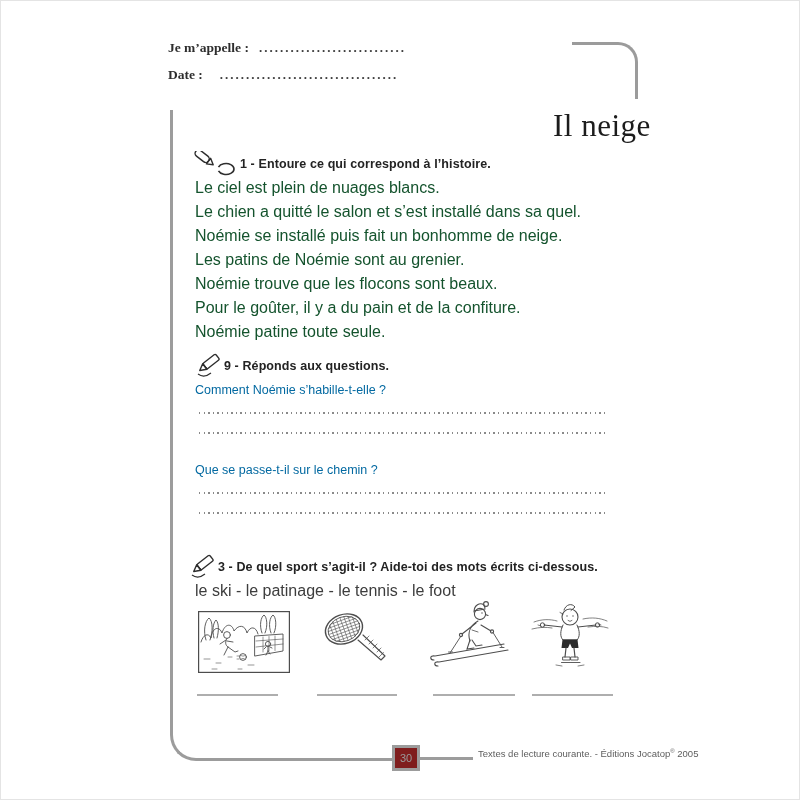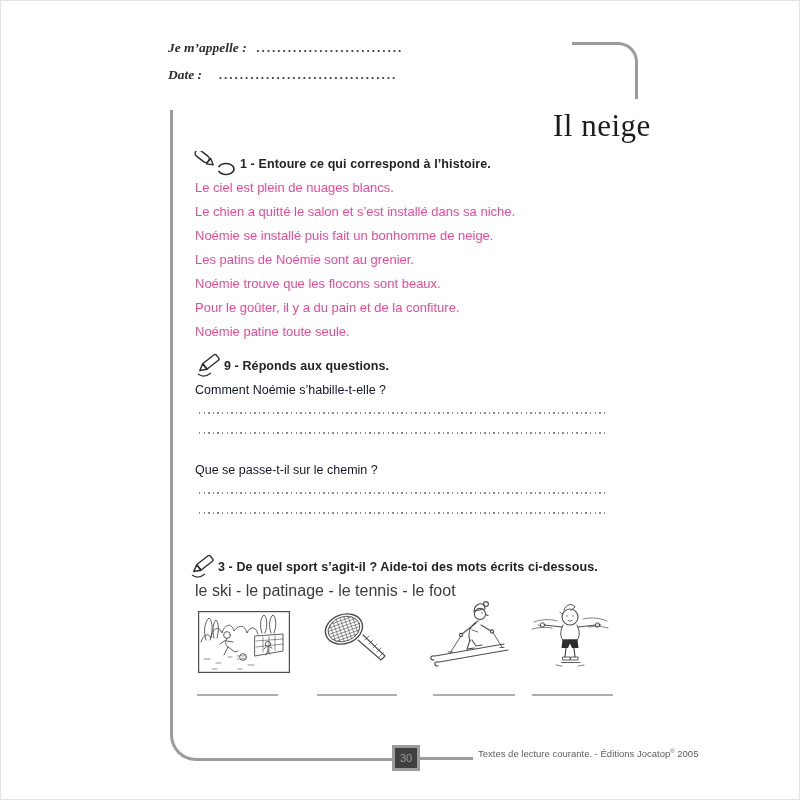--- a/index.html
+++ b/index.html
@@ -4,40 +4,40 @@
 <style>
   html,body{margin:0;padding:0;background:#fff;}
   .page{
     position:relative;width:800px;height:800px;background:#fff;overflow:hidden;
     font-family:"Liberation Sans",sans-serif;color:#3a3a3a;
     box-shadow:inset 0 0 0 1px #e4e4e4;
   }
   .abs{position:absolute;}
   
   .field-row{display:flex;align-items:baseline;font-family:"Liberation Serif",serif;
-    font-size:13.5px;font-weight:600;color:#2e2e2e;font-style:italic;}
+    font-size:13.5px;font-weight:600;color:#2e2e2e;}
   .dots{margin-left:10px;letter-spacing:2px;font-weight:600;color:#3c3c3c;font-size:13px;}
   
   .corner-bracket{left:572px;top:42px;width:63px;height:54px;
     border-top:3.5px solid #9b9b9b;border-right:3.5px solid #9b9b9b;border-top-right-radius:20px;}
   .l-border{left:170px;top:110px;width:222px;height:648px;
     border-left:3px solid #9c9c9c;border-bottom:3px solid #9c9c9c;border-bottom-left-radius:26px;}
   .title{left:541px;top:108px;font-family:"Liberation Serif",serif;font-size:31px;
     font-weight:400;color:#1c1c1c;letter-spacing:0.5px;margin-left:12px;}
   
   .ex-header{display:flex;align-items:center;height:28px;}
   .ex-header .htxt{font-size:12.5px;font-weight:700;color:#232323;letter-spacing:0.1px;}
   
-  .sentences p{margin:0;font-size:13px;line-height:24px;color:#ec4899;}
-  .question{font-size:12.5px;color:#0f172a;}
+  .sentences p{margin:0;font-size:16px;line-height:24px;color:#14532d;}
+  .question{font-size:12.5px;color:#0369a1;}
   .dotline{height:1.6px;background-image:repeating-linear-gradient(to right,#8a8a8a 0 1.4px,transparent 1.4px 4.6px);}
   .wordbank{font-size:16px;color:#3d3d3d;}
   .imgline{height:1.5px;background:#aeaeae;}
   
-  .page-num-box{left:392px;top:745px;width:22px;height:20px;border:3px solid #9c9c9c;background:#404040;
+  .page-num-box{left:392px;top:745px;width:22px;height:20px;border:3px solid #9c9c9c;background:#7f1d1d;
     display:flex;align-items:center;justify-content:center;font-size:11px;color:#9a9a9a;z-index:2;}
   .line-seg{left:420px;top:757px;width:53px;height:3px;background:#9c9c9c;}
   .footer-credit{left:478px;top:748px;font-size:9.5px;color:#5d5d5d;}
   .footer-credit sup{font-size:6px;}
   svg{display:block;}
 </style>
 </head>
 <body>
 
 <div class="page">
@@ -67,21 +67,21 @@
           </g>
           <path d="M24.5 16.1 A 8 5.5 0 1 1 24.5 19.9" fill="none" stroke-width="1.6"></path>
         </g>
       </svg>
     </span>
     <span class="htxt">1 - Entoure ce qui correspond à l’histoire.</span>
   </div>
 
   <div class="abs sentences" style="left:195px;top:176px;width:420px;">
     <p>Le ciel est plein de nuages blancs.</p>
-    <p>Le chien a quitté le salon et s’est installé dans sa niche.</p>
+    <p>Le chien a quitté le salon et s’est installé dans sa quel.</p>
     <p>Noémie se installé puis fait un bonhomme de neige.</p>
     <p>Les patins de Noémie sont au grenier.</p>
     <p>Noémie trouve que les flocons sont beaux.</p>
     <p>Pour le goûter, il y a du pain et de la confiture.</p>
     <p>Noémie patine toute seule.</p>
   </div>
 
   <div class="abs ex-header" style="left:194px;top:352px;">
     <span>
       <svg width="30" height="26" viewBox="0 0 30 26">

